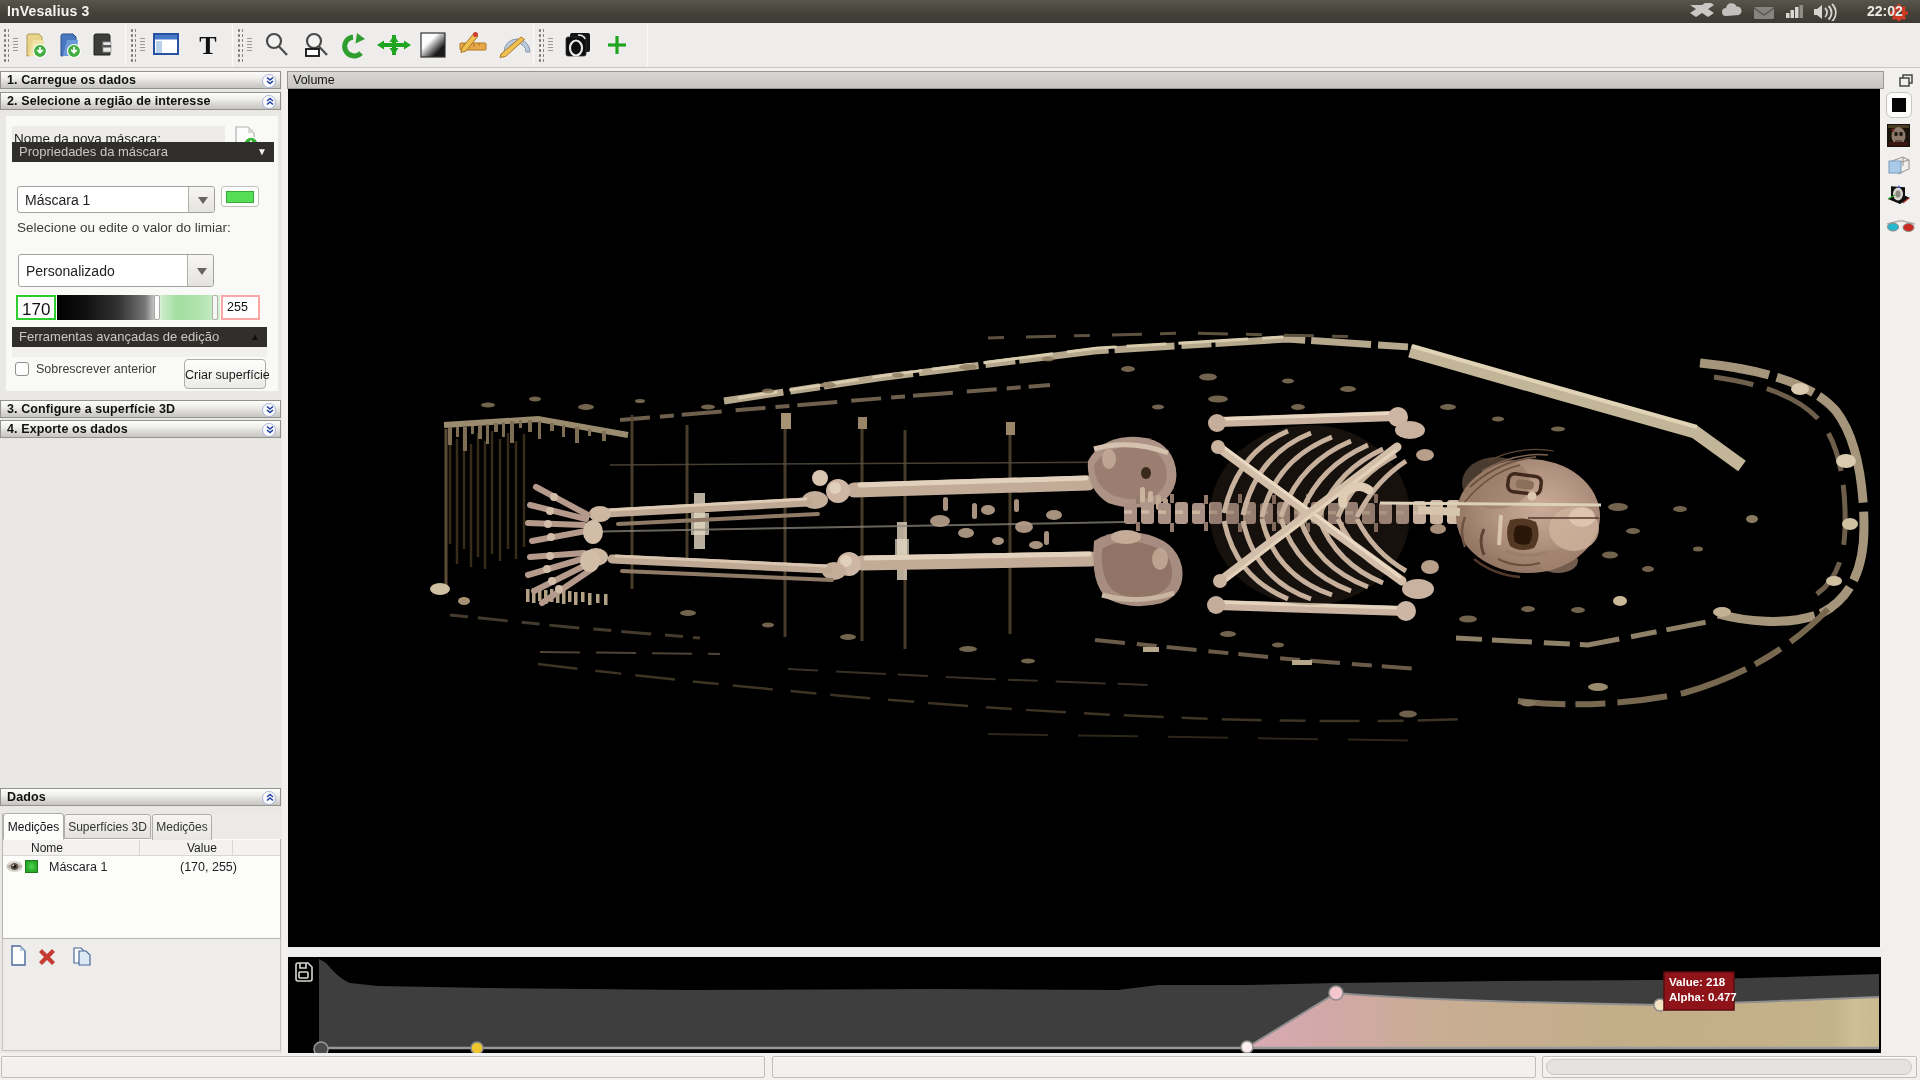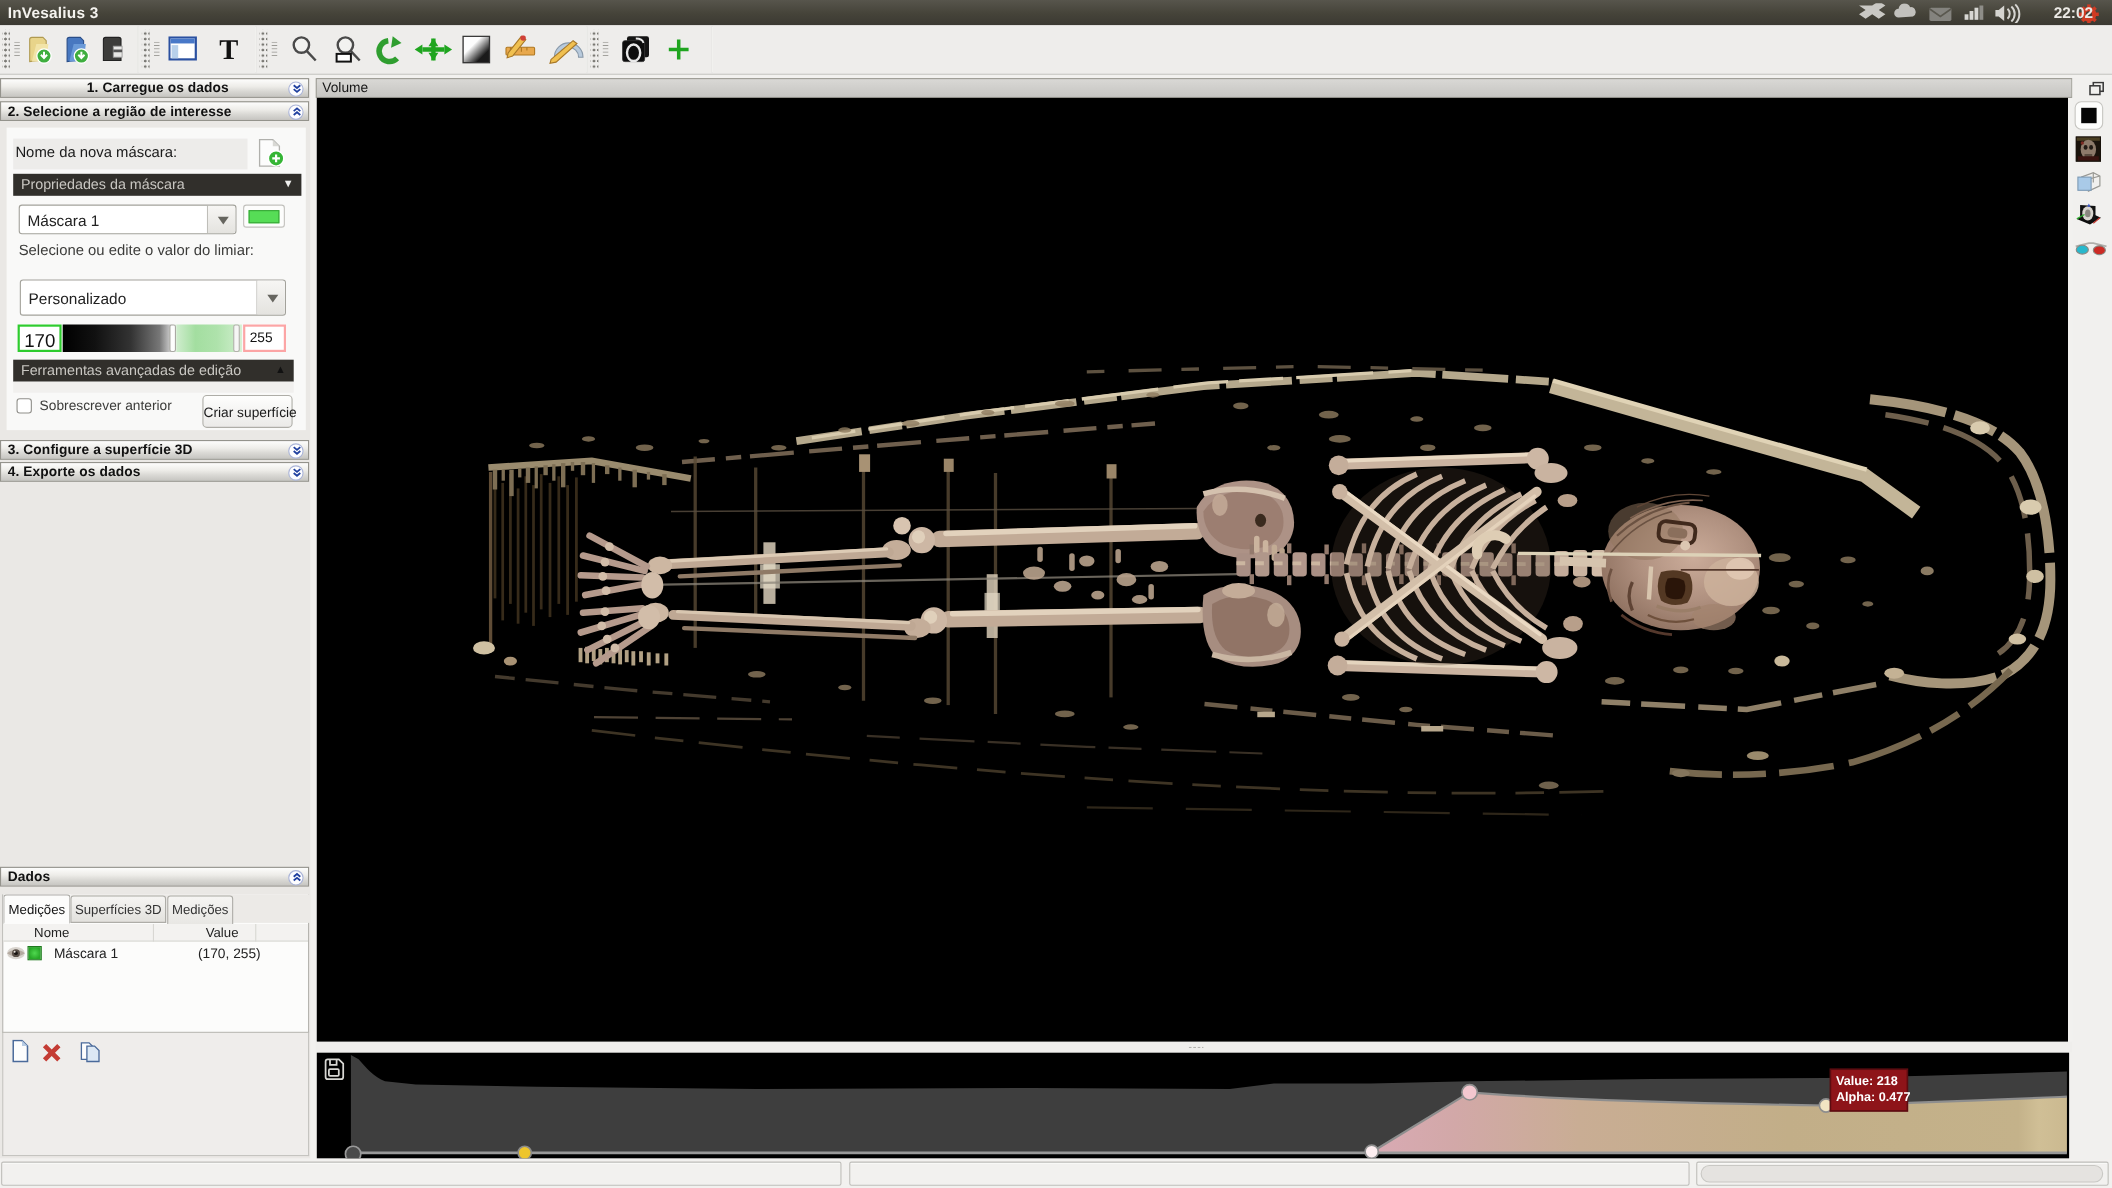--- a/index.html
+++ b/index.html
@@ -140,49 +140,49 @@
   <rect x="10" y="6" width="20" height="19" rx="2" fill="#0d0d0d" stroke="#333" stroke-width="0.8"></rect>
   <ellipse cx="20" cy="17" rx="6" ry="7.5" fill="none" stroke="#e8e8e8" stroke-width="2.2"></ellipse>
   <path d="M22,4 a7,5 0 0 1 7,4" stroke="#e8e8e8" stroke-width="1.6" fill="none"></path>
   <g stroke="#1fa51f" stroke-width="3.2">
         <line x1="52" y1="14" x2="70" y2="14"></line>
         <line x1="61" y1="5" x2="61" y2="23"></line>
       </g>
 </svg>
 </div>
 <div class="abs" id="lpanel">
-<div class="shead" style="top:0px;text-align:center;">1. Carregue os dados<span class="chev">
+<div class="shead" style="top:0px;">1. Carregue os dados<span class="chev">
         <svg width="12" height="12" viewBox="0 0 12 12" style="position:absolute;left:0.5px;top:0.5px">
           <path d="M3,2.5 l3,2.5 3,-2.5 M3,6 l3,2.5 3,-2.5" stroke="#1f3f9f" stroke-width="1.6" fill="none"></path>
         </svg>
       </span></div>
 <div class="shead" style="top:21px;">2. Selecione a região de interesse<span class="chev">
         <svg width="12" height="12" viewBox="0 0 12 12" style="position:absolute;left:0.5px;top:0.5px">
           <path d="M3,5 l3,-2.5 3,2.5 M3,8.5 l3,-2.5 3,2.5" stroke="#1f3f9f" stroke-width="1.6" fill="none"></path>
         </svg>
       </span></div>
 <div class="abs" style="left:6px;top:45px;width:272px;height:275px;background:#f9f9f8;">
   <div class="abs" style="left:6px;top:10px;width:213px;height:28px;background:#edecea;font-size:13.5px;color:#1a1a1a;padding:5px 0 0 2px;">Nome da nova máscara:</div>
   <svg class="abs" style="left:228px;top:9px" width="26" height="28" viewBox="0 0 26 28">
     <path d="M2,26 V2 h12 l6,6 v18 z" fill="#fcfcfc" stroke="#b0b0ac" stroke-width="1.2"></path>
     <path d="M14,2 l6,6 h-6 z" fill="#d8d8d4"></path>
     <circle cx="17" cy="19" r="7" fill="#35b535" stroke="#fff" stroke-width="1.3"></circle>
     <path d="M17,15.5 v7 M13.5,19 h7" stroke="#fff" stroke-width="2"></path>
   </svg>
-  <div class="darkbar" style="left:6px;top:42px;width:262px;">Propriedades da máscara<span style="float:right;color:#f0f0ee;font-size:10px;line-height:20px;">▼</span></div>
+  <div class="darkbar" style="left:6px;top:26px;width:262px;">Propriedades da máscara<span style="float:right;color:#f0f0ee;font-size:10px;line-height:20px;">▼</span></div>
   <div class="combo" style="left:11px;top:70px;width:198px;height:27px;">
         <span style="position:absolute;left:7px;top:5px;">Máscara 1</span>
         <span class="btn" style="width:26px;"></span>
         <span class="tri" style="right:6px;top:10px;"></span>
       </div>
   <div class="abs" style="left:215px;top:70px;width:38px;height:21px;background:#fdfdfc;border:1px solid #c2c1bd;border-radius:3px;">
         <div style="position:absolute;left:4px;top:3.5px;width:28px;height:12px;background:#56dd56;border:1px solid #38a838;"></div>
       </div>
   <div class="abs" style="left:11px;top:104px;font-size:13.5px;color:#3c3c3a;">Selecione ou edite o valor do limiar:</div>
-  <div class="combo" style="left:12px;top:138px;width:242px;height:33px;">
+  <div class="combo" style="left:12px;top:138px;width:196px;height:33px;">
         <span style="position:absolute;left:7px;top:8px;">Personalizado</span>
         <span class="btn" style="width:26px;"></span>
         <span class="tri" style="right:6px;top:13px;"></span>
       </div>
   <div class="abs" style="left:10px;top:179px;width:40px;height:25px;background:#fff;border:2px solid #2ecc2e;font-size:17px;color:#111;padding:3px 0 0 4px;">170</div>
   <div class="abs" style="left:51px;top:179px;width:163px;height:25px;background:linear-gradient(to right,#000 0%,#111 18%,#333 38%,#777 54%,#c9c9c9 60%,#fdfdfd 62%,#cdeccb 64%,#a3dea0 74%,#aee2ab 86%,#c4eac1 95%,#d9f2d7 100%);"></div>
   <div class="abs" style="left:148px;top:179px;width:6px;height:25px;background:#fdfdfd;border:1px solid #aaa9a3;border-radius:2px;"></div>
   <div class="abs" style="left:206px;top:179px;width:6px;height:25px;background:#f6f6f5;border:1px solid #b2b1ab;border-radius:2px;"></div>
   <div class="abs" style="left:215px;top:179px;width:39px;height:25px;background:#fff;border:2px solid #fca5a5;font-size:12.5px;color:#111;padding:3px 0 0 4px;">255</div>
   <div class="darkbar" style="left:6px;top:211px;width:255px;">Ferramentas avançadas de edição<span style="float:right;color:#111;font-size:10px;line-height:20px;">▲</span></div>

